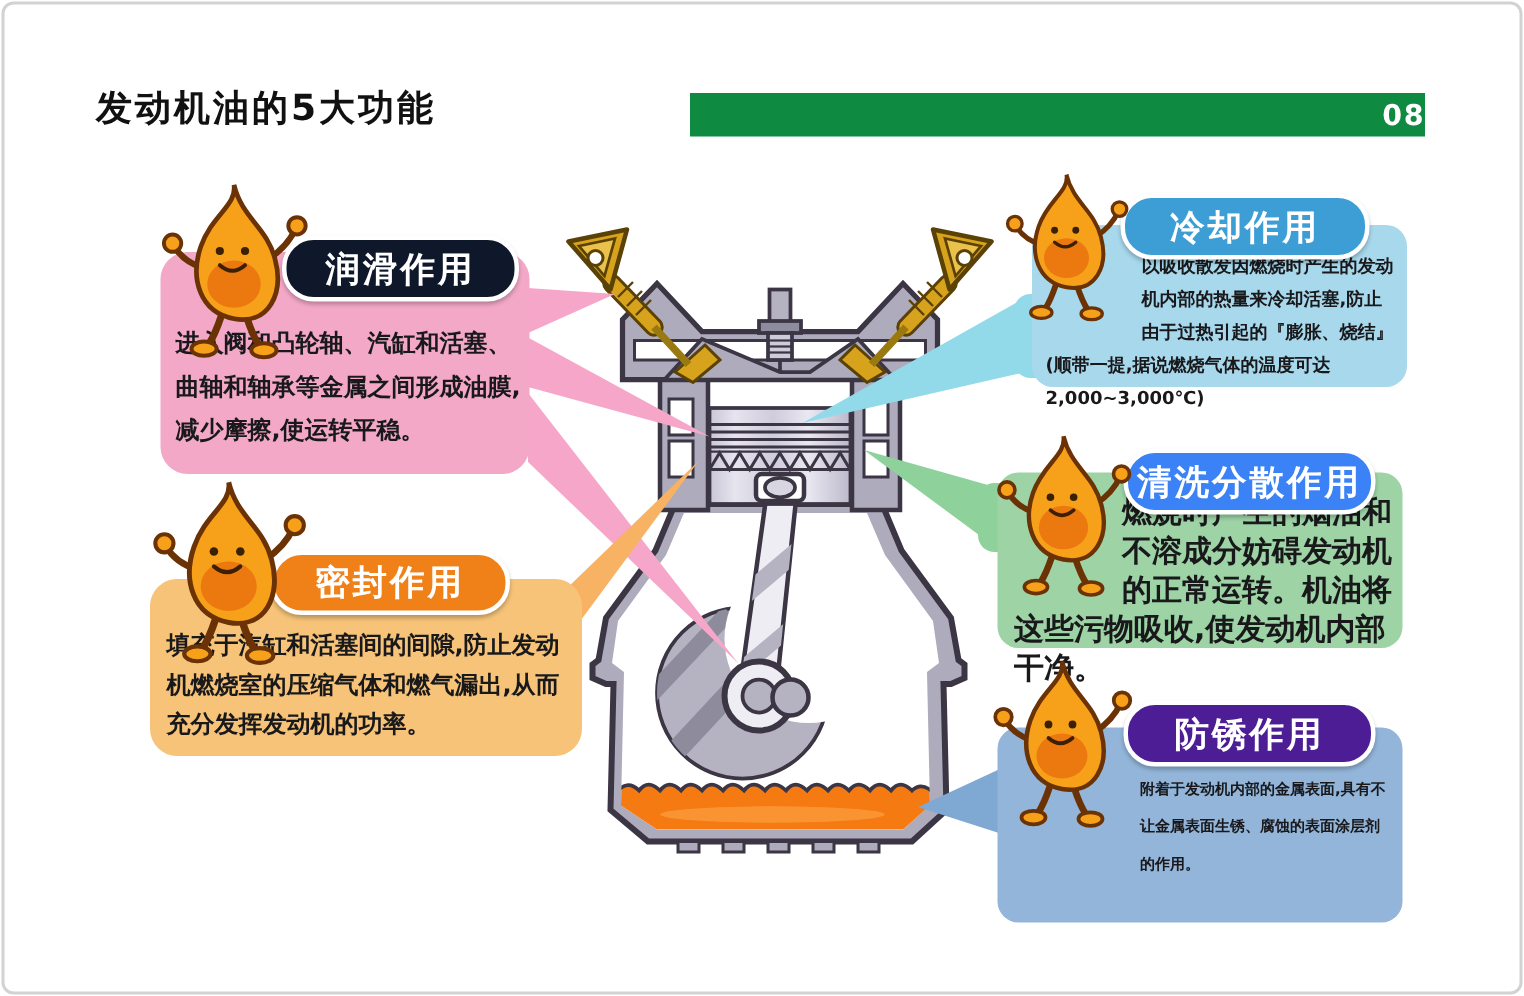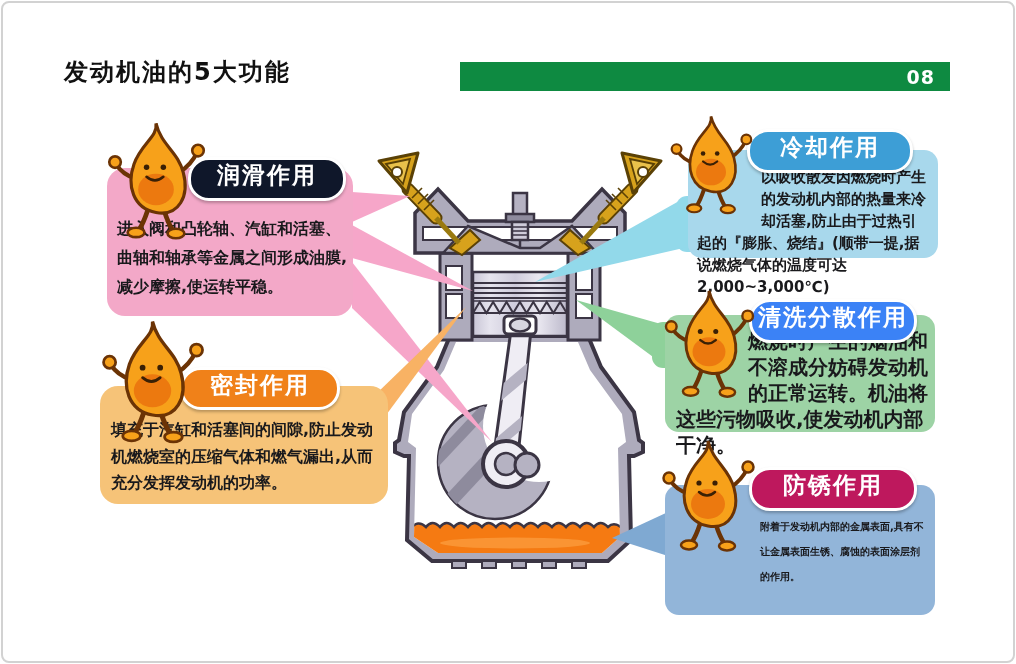--- a/index.html
+++ b/index.html
@@ -4,32 +4,32 @@
 <style>
   html,body{margin:0;padding:0;background:#ffffff;}
   body{width:1016px;height:664px;position:relative;overflow:hidden;
        font-family:"DejaVu Sans","Liberation Sans",sans-serif;}
   .card-frame{position:absolute;left:1px;top:1px;right:1px;bottom:1px;
        border:2px solid #d2d2d2;border-radius:8px;pointer-events:none;z-index:50;}
   .page-title{position:absolute;left:64px;top:56px;font-size:24px;font-weight:900;
        color:#111;letter-spacing:2px;z-index:5;}
   .header-bar{position:absolute;left:460px;top:62px;width:490px;height:29px;
        background:#0e8a41;z-index:5;display:flex;align-items:center;justify-content:flex-end;}
-  .page-number{color:#fff;font-weight:800;font-size:19px;padding-right:15px;letter-spacing:1px;}
+  .page-number{color:#fff;font-weight:800;font-size:19px;letter-spacing:1px;}
   .scene{position:absolute;left:0;top:0;z-index:1;}
   .panel{position:absolute;border-radius:18px;z-index:10;}
-  .pill{position:absolute;z-index:12;display:flex;justify-content:center;
+  .pill{position:absolute;z-index:12;display:flex;align-items:center;justify-content:center;
        border:3px solid #fff;border-radius:21px;color:#fff;font-weight:900;
        font-size:23px;letter-spacing:2px;box-shadow:0 2px 3px rgba(0,0,0,.25);}
   .panel-text{position:absolute;z-index:11;color:#19191c;font-weight:800;}
   .spacer{float:left;}
   .mascot{position:absolute;z-index:20;}
   .t-pink{left:117px;top:214px;width:232px;font-size:16px;line-height:29px;}
   .t-orange{left:111px;top:417px;width:270px;font-size:16px;line-height:26.5px;}
-  .t-cool{left:697px;top:166px;width:234px;font-size:15px;line-height:22px;}
+  .t-cool{left:697px;top:166px;width:234px;font-size:12px;line-height:22px;}
   .t-green{left:676px;top:328px;width:252px;font-size:20px;line-height:26px;}
   .t-rust{left:676px;top:514px;width:252px;font-size:10px;line-height:25px;}
 </style>
 </head>
 <body>
 
 <div class="card-frame"></div>
 
 <div class="page-title">发动机油的5大功能</div>
 <div class="header-bar">
@@ -210,21 +210,21 @@
 <div class="panel" style="left:665px;top:315px;width:270px;height:117px;background:#9dd3a5;border-radius:14px;"></div>
 <div class="pill" style="left:749px;top:299px;width:162px;height:38px;background:#3b82f6;">
   <span>清洗分散作用</span>
 </div>
 <div class="panel-text t-green">
   <span class="spacer" style="width:72px;height:56px;"></span>
   <span>燃烧时产生的烟油和不溶成分妨碍发动机的正常运转。机油将这些污物吸收,使发动机内部干净。</span>
 </div>
 
 <div class="panel" style="left:665px;top:485px;width:270px;height:130px;background:#92b5d9;border-radius:14px;"></div>
-<div class="pill" style="left:749px;top:467px;width:162px;height:38px;background:#be185d;">
+<div class="pill" style="left:749px;top:467px;width:162px;height:38px;background:#4c1d95;">
   <span>防锈作用</span>
 </div>
 <div class="panel-text t-rust">
   <span class="spacer" style="width:84px;height:52px;"></span>
   <span>附着于发动机内部的金属表面,具有不让金属表面生锈、腐蚀的表面涂层剂的作用。</span>
 </div>
 
 <svg class="mascot" style="left:102px;top:118px;" width="108" height="126" viewBox="0 0 100 120">
     <use href="#mascot"></use>
   </svg>

